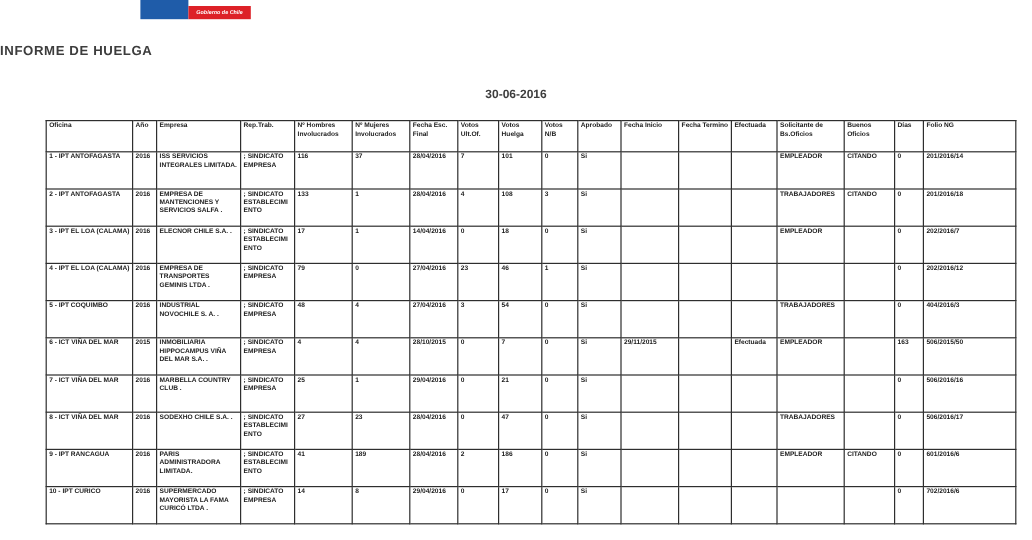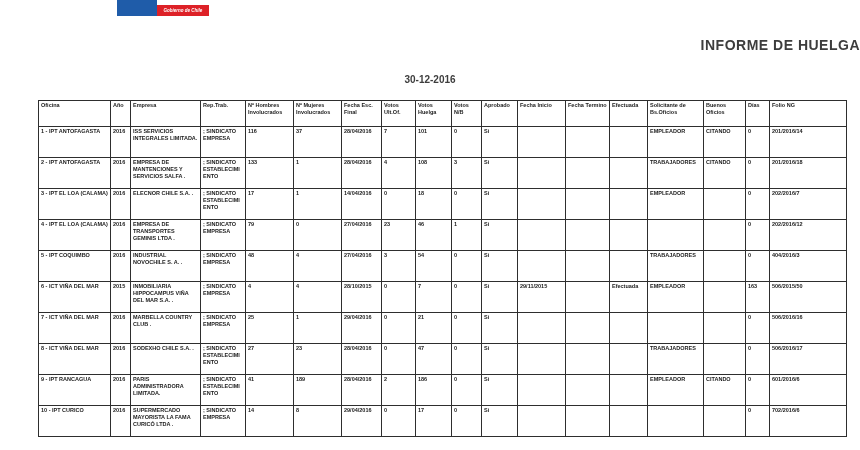--- a/index.html
+++ b/index.html
@@ -8,22 +8,22 @@
     position:relative; width:860px; height:450px; overflow:hidden;
     background:#fff; font-family:"Liberation Sans", sans-serif;
   }
   
   .logo { position:absolute; left:117px; top:0; height:16px; }
   .logo-blue { position:absolute; left:0; top:0; width:40px; height:16px; }
   .logo-red  { position:absolute; left:40px; top:5px; width:52px; height:11px;
                display:flex; align-items:center; justify-content:center; }
   .logo-red span { color:#fff; font-size:4.5px; font-weight:bold; font-style:italic; white-space:nowrap; }
   
-  .title { position:absolute; top:37px; left:0; width:100%; text-align:right;
-           font-size:14px; font-weight:bold; color:#3d3d3d; letter-spacing:0.5px;padding-left:11px; }
+  .title { position:absolute; top:37px; left:0; width:100%; text-align:left;
+           font-size:11px; font-weight:bold; color:#3d3d3d; letter-spacing:0.5px; }
   .subtitle { position:absolute; top:74px; left:0; width:100%; text-align:center;
               font-size:10px; font-weight:bold; color:#3d3d3d; }
   
   table.report { position:absolute; top:100px; left:38px; width:808px;
                  border-collapse:collapse; table-layout:fixed; }
   table.report th, table.report td {
     border:1px solid #2e2e2e; padding:1px 2px; vertical-align:top; text-align:left;
     font-size:5.5px; line-height:7px; font-weight:bold; color:#1a1a1a;
     overflow-wrap:break-word; word-wrap:break-word;
   }
@@ -37,21 +37,21 @@
 <div class="page">
 
   <div class="logo">
     <div class="logo-blue" style="background: rgb(31, 92, 169);"></div>
     <div class="logo-red" style="background: rgb(221, 33, 39);">
       <span>Gobierno de Chile</span>
     </div>
   </div>
 
   <div class="title">INFORME DE HUELGA</div>
-  <div class="subtitle">30-12-2016</div>
+  <div class="subtitle">30-06-2016</div>
 
   <table class="report">
     <colgroup>
       <col style="width:72px">
         <col style="width:20px">
         <col style="width:70px">
         <col style="width:45px">
       <col style="width:48px">
         <col style="width:48px">
         <col style="width:40px">

